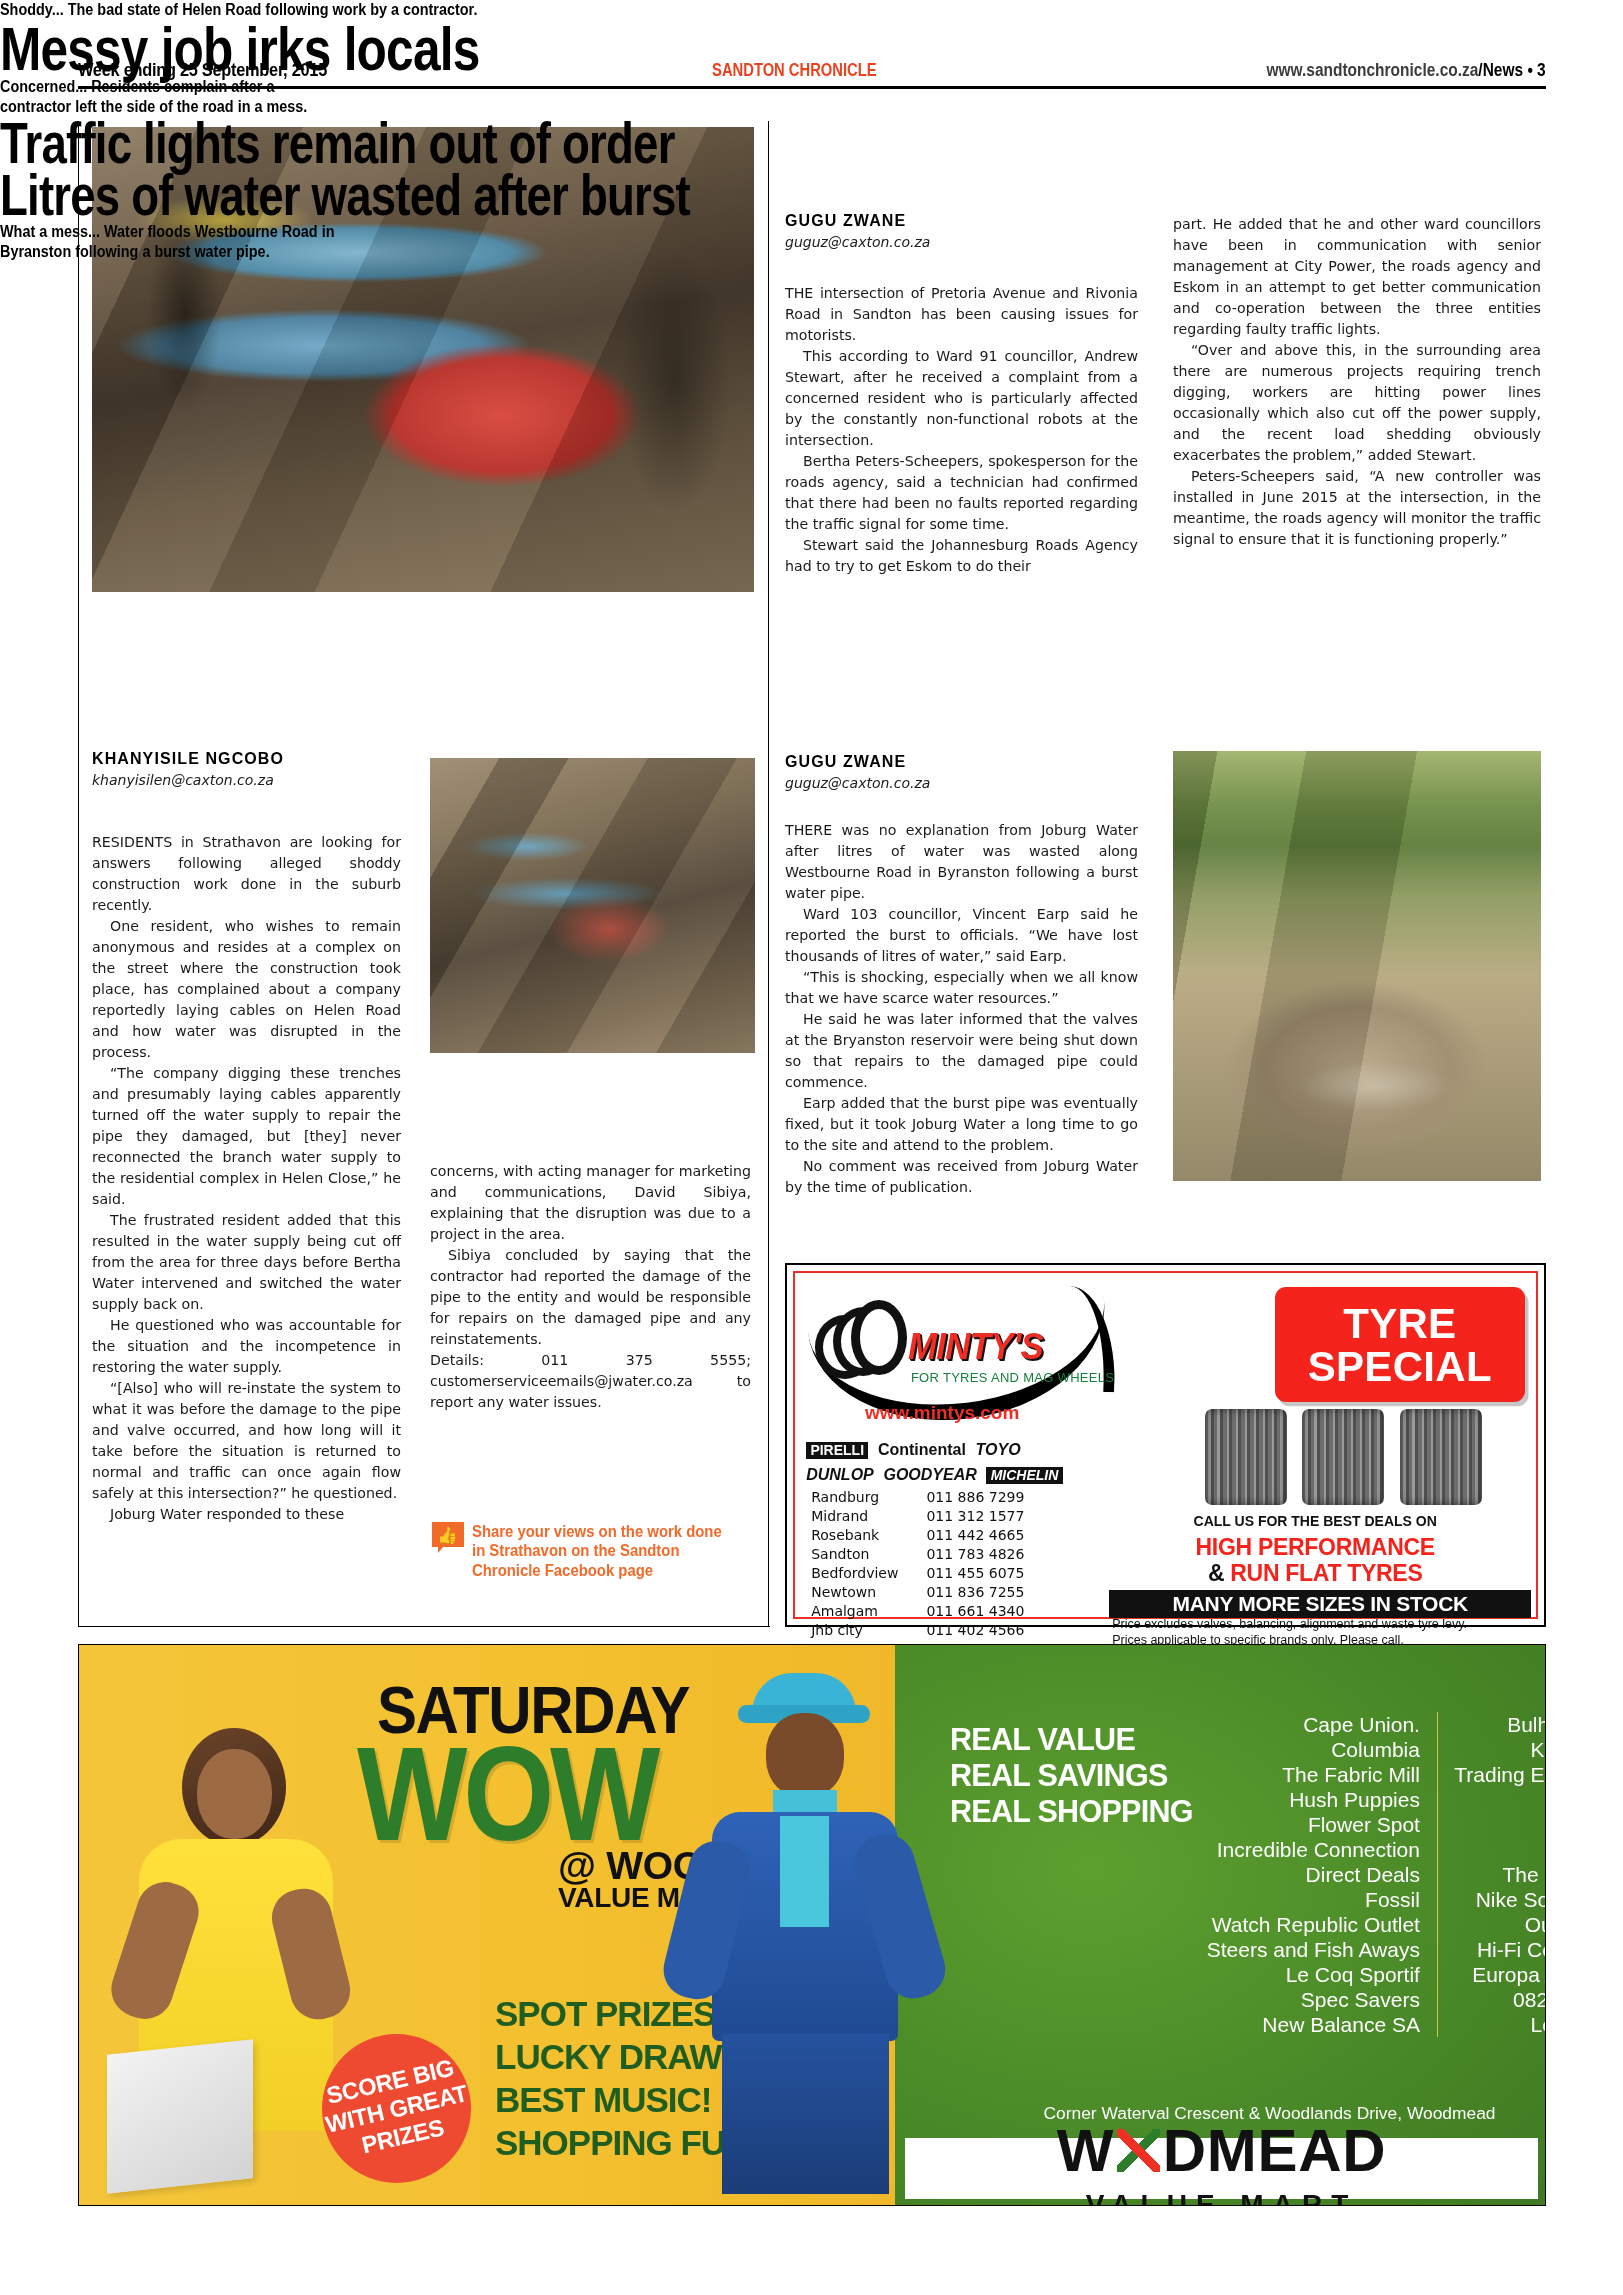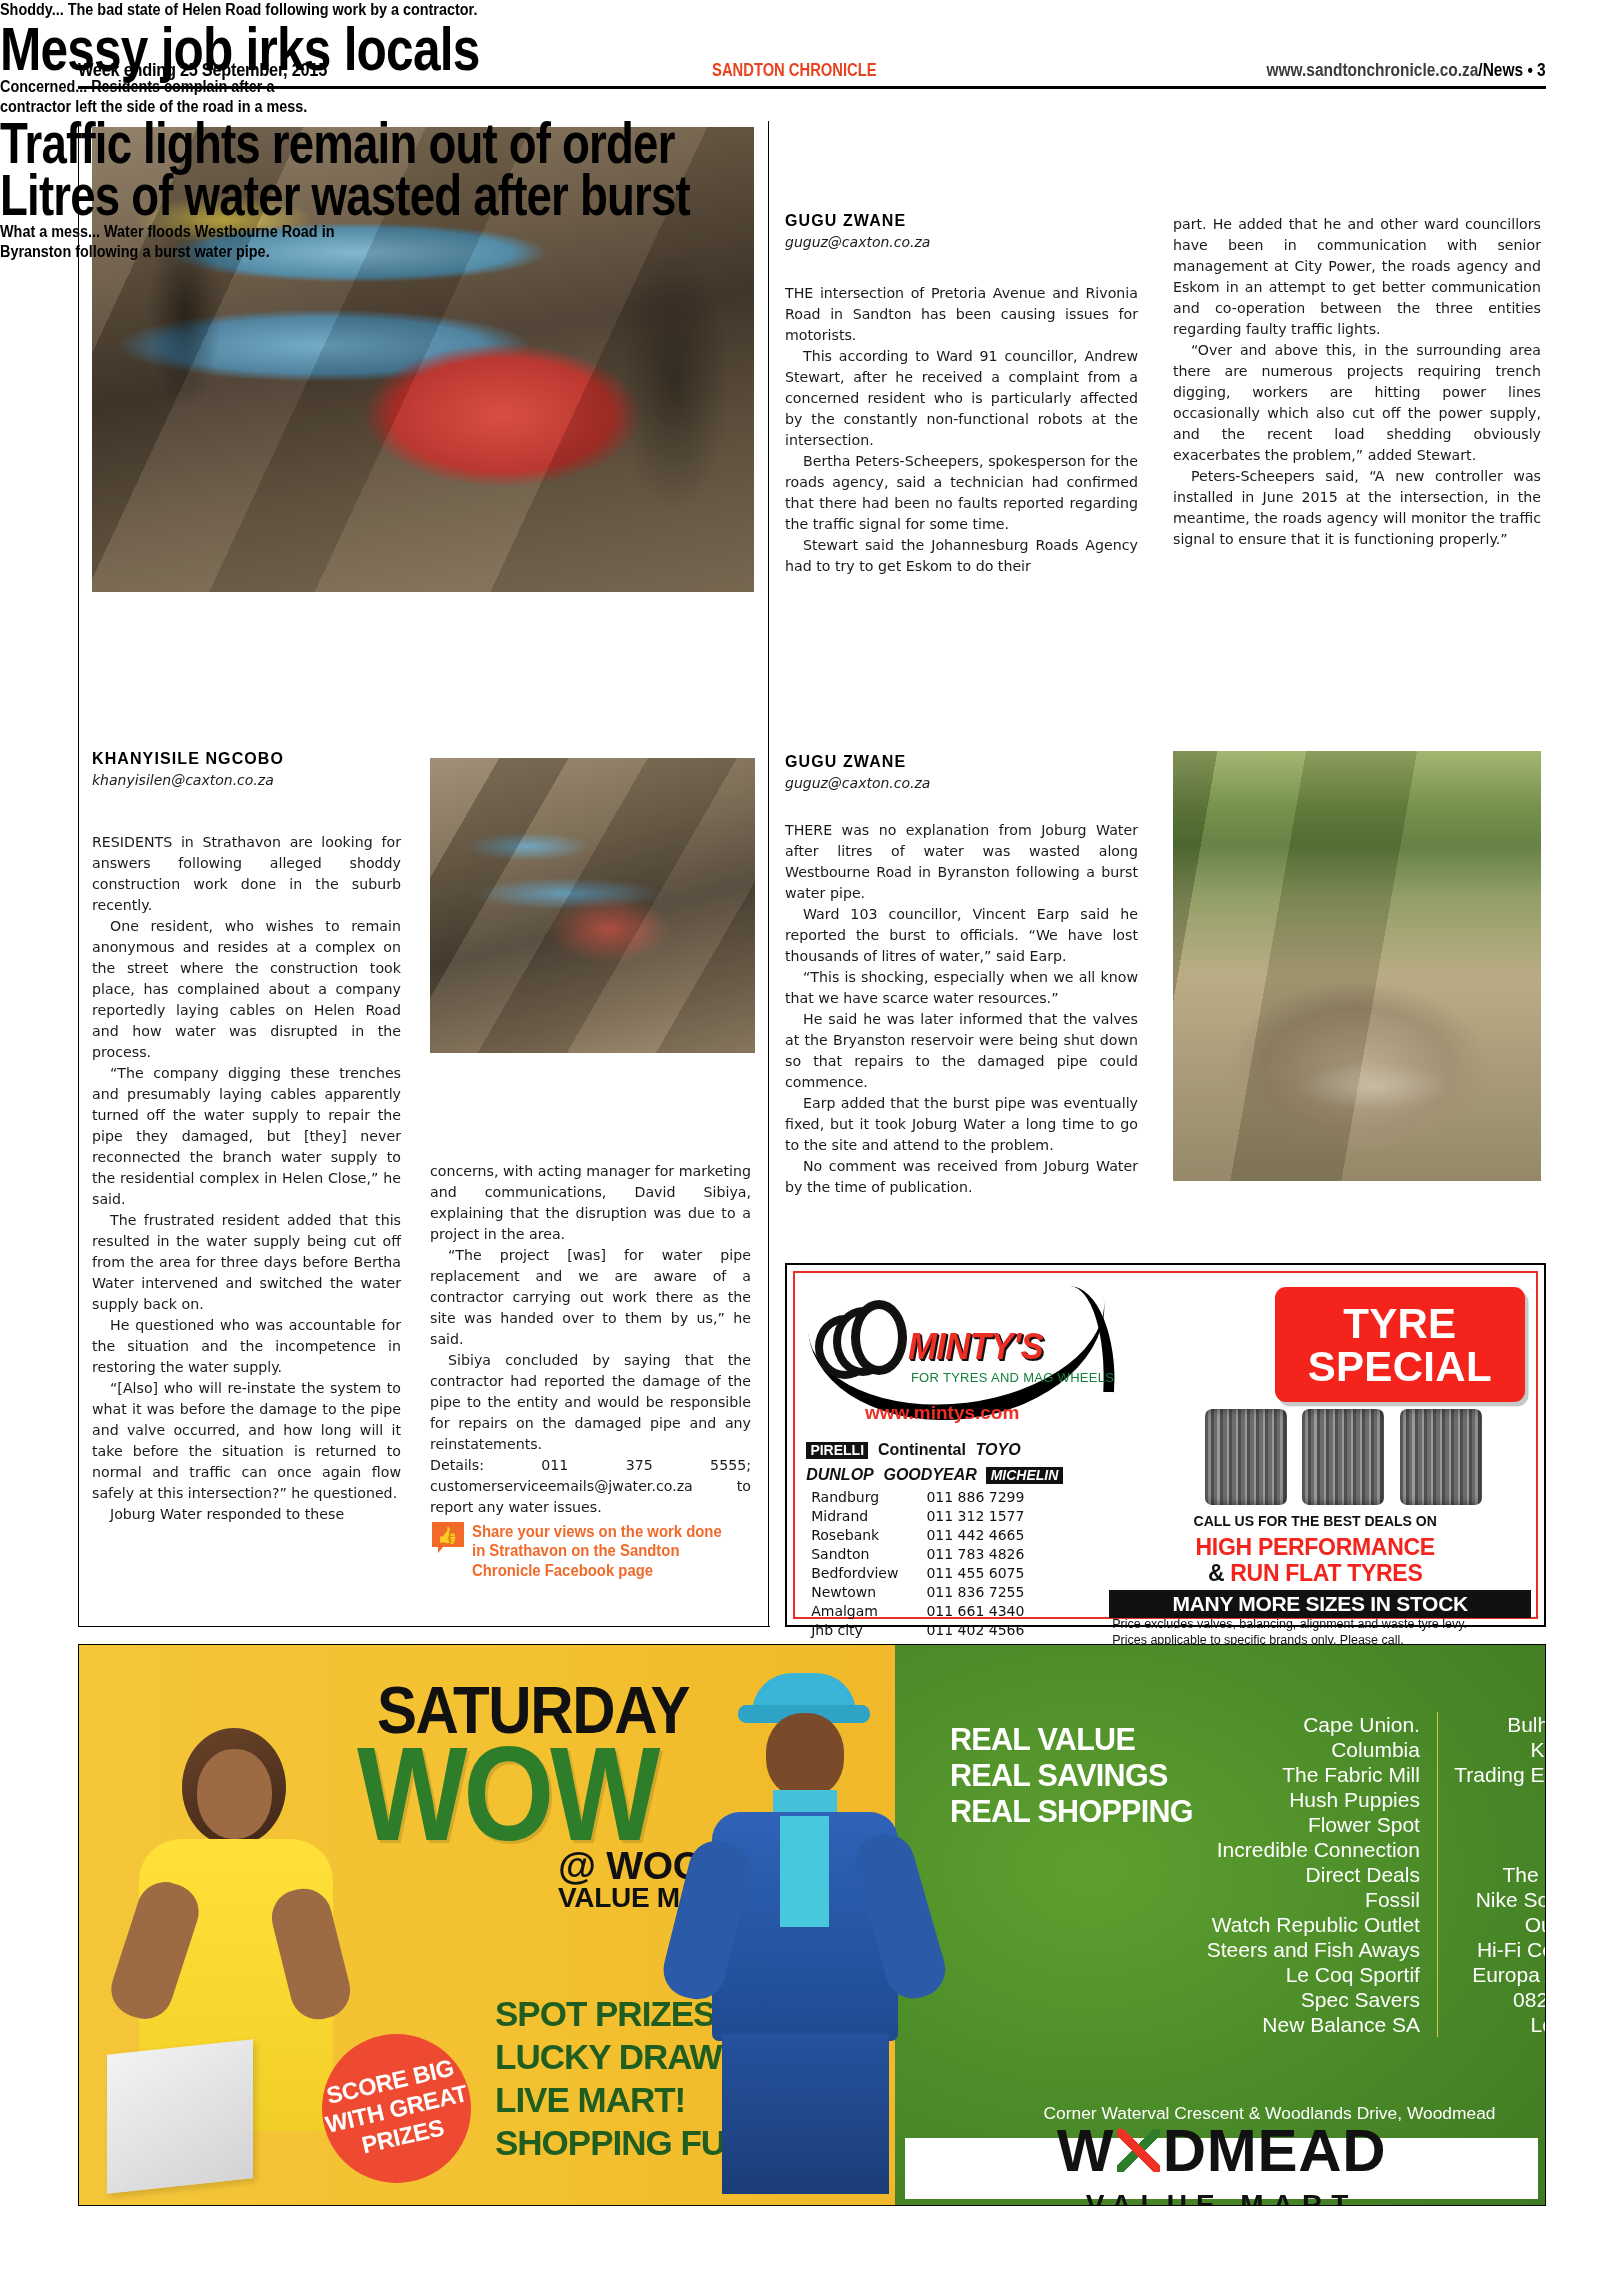--- a/index.html
+++ b/index.html
@@ -348,21 +348,20 @@
   <div class="photo ph-trench2" style="left:430px; top:758px; width:325px; height:295px;">
     <div class="ph-layer" style="
       background:
         linear-gradient(120deg, rgba(255,255,255,0.06) 0 14%, rgba(0,0,0,0.2) 14% 28%, rgba(255,255,255,0.04) 28% 44%, rgba(0,0,0,0.14) 44% 62%, rgba(255,255,255,0.03) 62% 80%, rgba(0,0,0,0.16) 80% 100%);">
     </div>
   </div>
   <div class="photo-caption" style="left:430px; top:1062px; width:354px;">Concerned... Residents complain after a contractor left the side of the road in a mess.</div>
 
   <div class="body-txt" style="position:absolute; left:430px; top:1161px; width:321px;">
     <p class="lead">concerns, with acting manager for marketing and communications, David Sibiya, explaining that the disruption was due to a project in the area.</p>
-    <p>“The project [was] for water pipe replacement and we are aware of a contractor carrying out work there as the site was handed over to them by us,” he said.</p>
     <p>Sibiya concluded by saying that the contractor had reported the damage of the pipe to the entity and would be responsible for repairs on the damaged pipe and any reinstatements.</p>
     <p style="text-indent:0;">Details: 011 375 5555; customerserviceemails@jwater.co.za to report any water issues.</p>
   </div>
 
   <div class="share-box" style="left:432px; top:1522px; width:326px;">
     <div class="thumb-icon">
       <div class="bubble"></div>
       <div class="tail"></div>
       <div class="tglyph">👍</div>
     </div>
@@ -531,21 +530,21 @@
       <div>VALUE MART!</div>
     </div>
 
     <div class="wm-score">
       <span>SCORE BIG WITH GREAT PRIZES</span>
     </div>
 
     <div class="wm-prizes">
       <div>SPOT PRIZES!</div>
       <div>LUCKY DRAWS!</div>
-      <div>LIVE MART!</div>
+      <div>BEST MUSIC!</div>
       <div>SHOPPING FUN!</div>
     </div>
 
     <div class="wm-person">
       <div style="position:absolute; left:83px; top:0; width:104px; height:46px; border-radius:49px 49px 7px 7px; background:#39b4d6;"></div>
       <div style="position:absolute; left:69px; top:32px; width:132px; height:18px; border-radius:8.3px; background:#2ea3c6;"></div>
       <div style="position:absolute; left:97px; top:40px; width:78px; height:85px; border-radius:46%; background:#7a4b2a;"></div>
       <div style="position:absolute; left:104px; top:117px; width:64px; height:37px; background:#45c0d8;"></div>
       <div style="position:absolute; left:43px; top:139px; width:186px; height:229px; border-radius:28px 28px 7px 7px; background:linear-gradient(180deg,#2f63b8,#1f4a91);"></div>
       <div style="position:absolute; left:111px; top:143px; width:49px; height:111px; background:#49c7dd;"></div>

